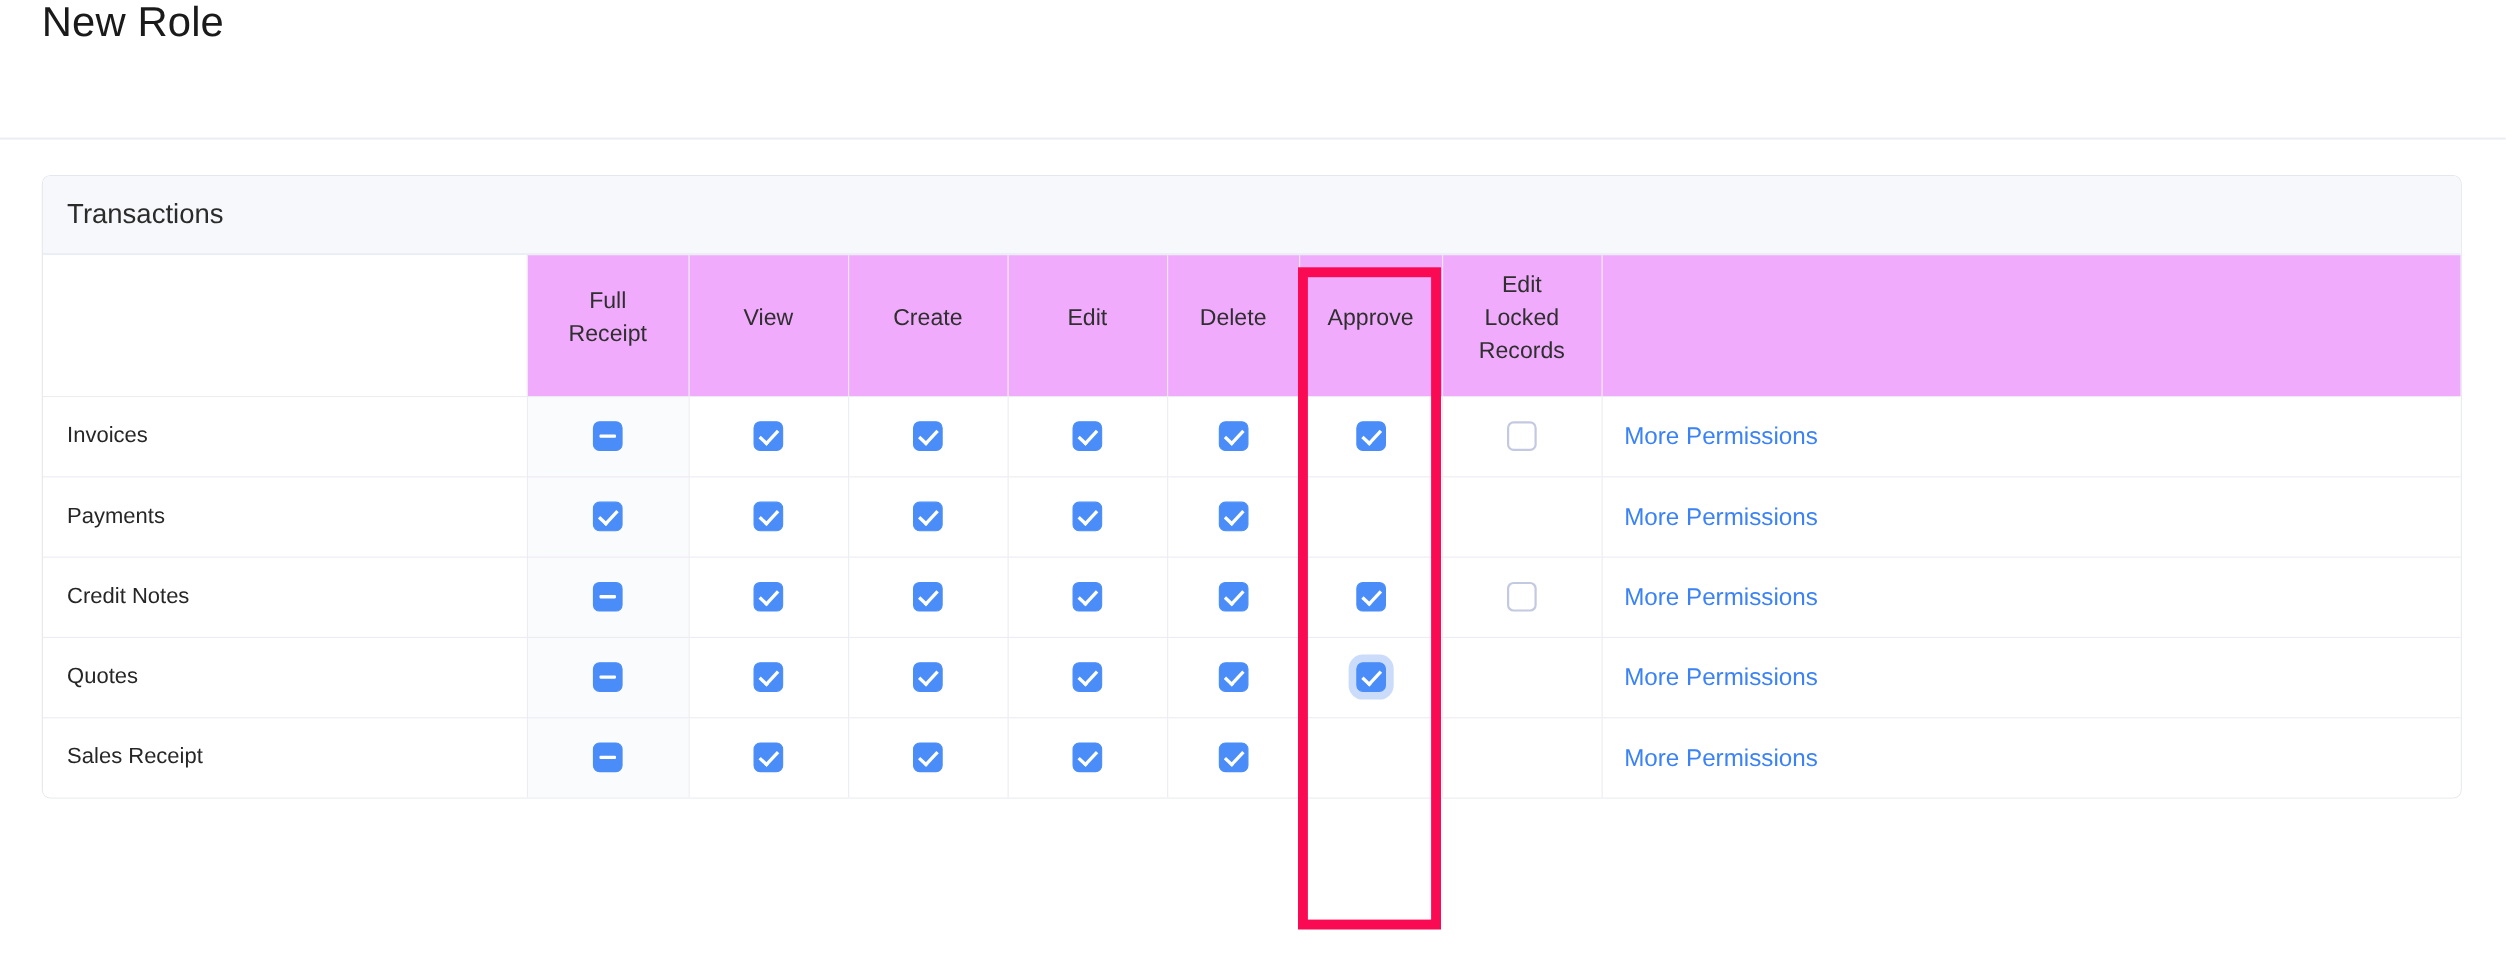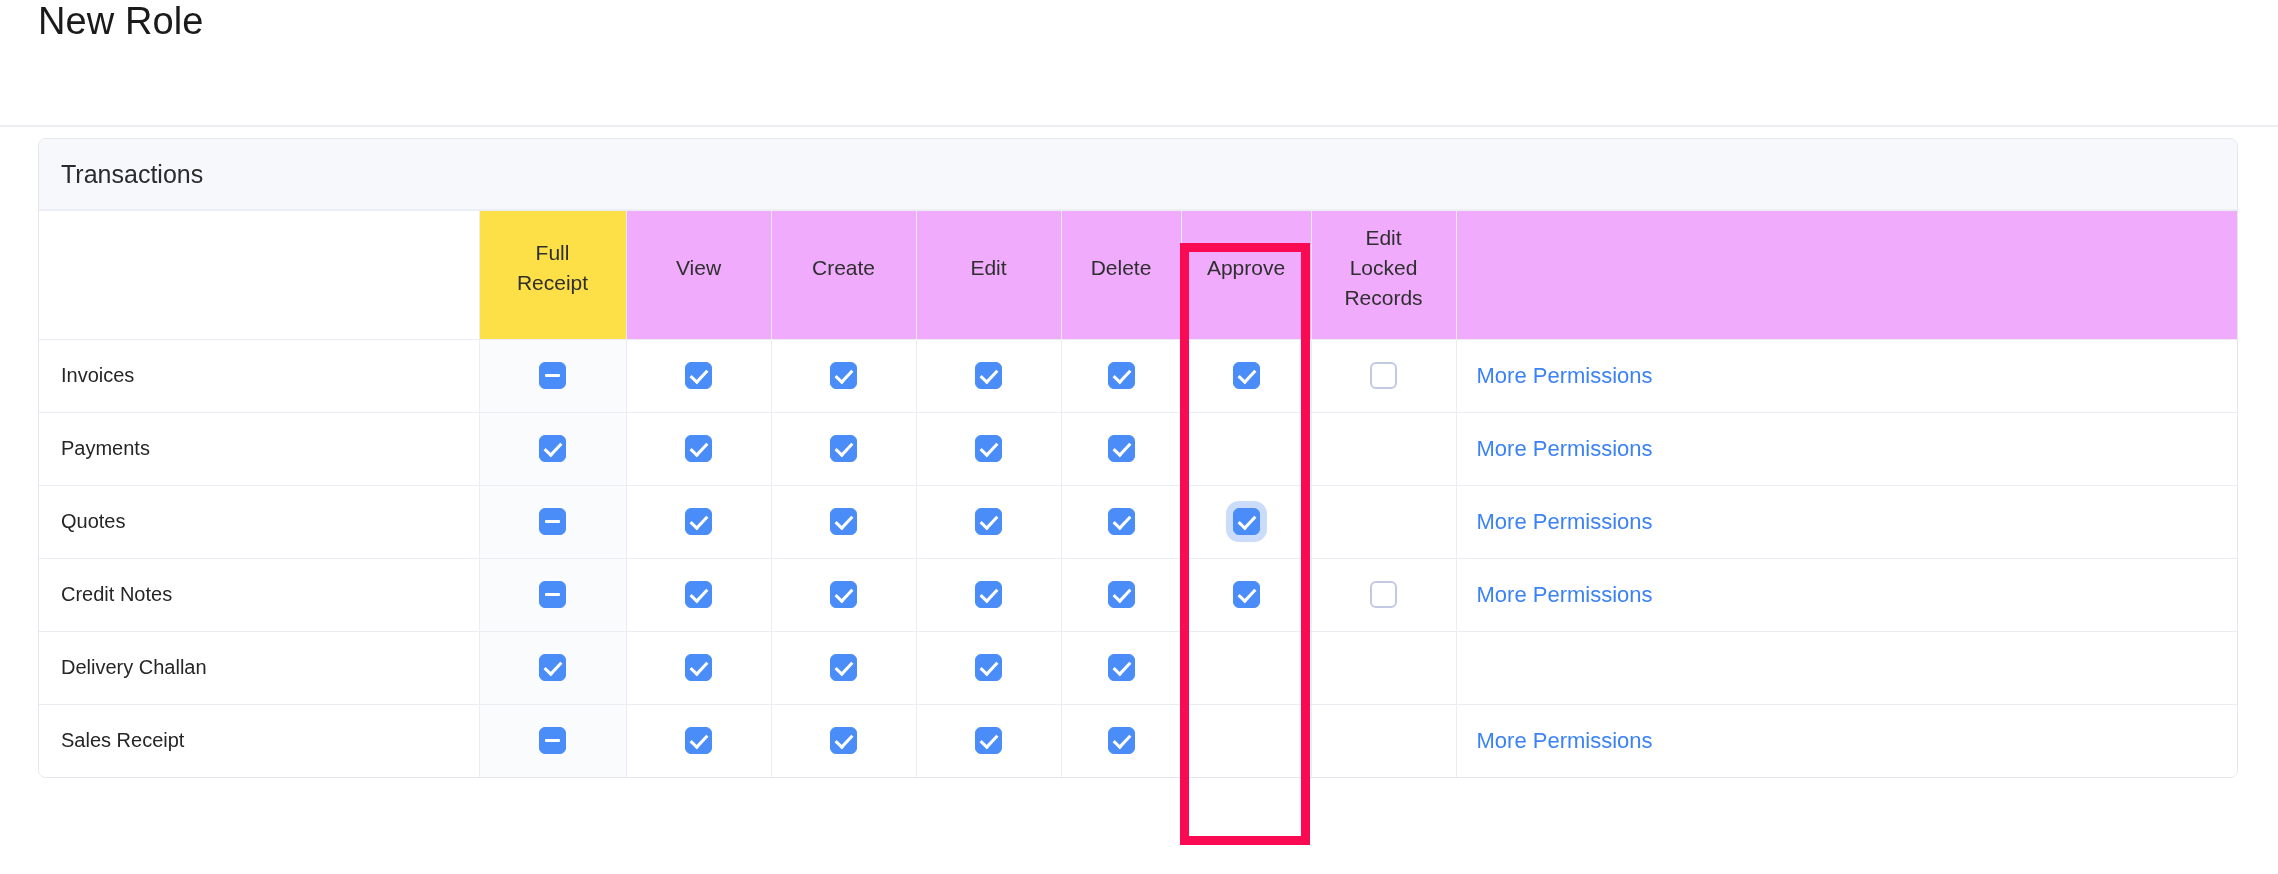--- a/index.html
+++ b/index.html
@@ -22,21 +22,21 @@
   }
   .page-title {
     font-size: 38px;
     font-weight: 400;
     color: #1a1a1a;
     letter-spacing: 0.1px;
   }
 
   
   .card-wrap {
-    padding: 11px 40px 0 38px;
+    padding: 32px 40px 0 38px;
     position: relative;
   }
   .card {
     border: 1px solid #e6e7ee;
     border-radius: 8px;
     overflow: hidden;
     background: #fff;
     width: 2200px;
   }
   .card-header {
@@ -74,21 +74,21 @@
     font-weight: 400;
     font-size: 21px;
     color: #2f2f2f;
     text-align: center;
     vertical-align: bottom;
     padding-bottom: 14px;
     line-height: 1.42;
     background: #f0abfc;
   }
   thead th.col-name { background: #ffffff; }
-  th.col-full, td.col-full { background: #fde047; }
+  th.col-full, td.col-full { background: #f0abfc; }
 
   tbody td { height: 73px; background: #ffffff; }
   tbody td.col-full { background: #fafbfc; }
 
   td.rowlabel {
     padding-left: 22px;
     font-size: 20px;
     color: #262626;
     text-align: left;
   }
@@ -236,51 +236,40 @@
             <td class="cb-cell col-full"><span class="cb checked"></span></td>
             <td class="cb-cell"><span class="cb checked"></span></td>
             <td class="cb-cell"><span class="cb checked"></span></td>
             <td class="cb-cell"><span class="cb checked"></span></td>
             <td class="cb-cell"><span class="cb checked"></span></td>
             <td class="cb-cell"></td>
             <td class="cb-cell"></td>
             <td class="links"><a class="more-link">More Permissions</a></td>
           </tr>
           <tr>
+            <td class="rowlabel">Credit Notes</td>
+            <td class="cb-cell col-full"><span class="cb indeterminate"></span></td>
+            <td class="cb-cell"><span class="cb checked"></span></td>
+            <td class="cb-cell"><span class="cb checked"></span></td>
+            <td class="cb-cell"><span class="cb checked"></span></td>
+            <td class="cb-cell"><span class="cb checked"></span></td>
+            <td class="cb-cell"><span class="cb checked"></span></td>
+            <td class="cb-cell"><span class="cb unchecked"></span></td>
+            <td class="links"><a class="more-link">More Permissions</a></td>
+          </tr>
+          <tr>
             <td class="rowlabel">Quotes</td>
             <td class="cb-cell col-full"><span class="cb indeterminate"></span></td>
             <td class="cb-cell"><span class="cb checked"></span></td>
             <td class="cb-cell"><span class="cb checked"></span></td>
             <td class="cb-cell"><span class="cb checked"></span></td>
             <td class="cb-cell"><span class="cb checked"></span></td>
             <td class="cb-cell"><span class="cb checked focused"></span></td>
             <td class="cb-cell"></td>
             <td class="links"><a class="more-link">More Permissions</a></td>
-          </tr>
-          <tr>
-            <td class="rowlabel">Credit Notes</td>
-            <td class="cb-cell col-full"><span class="cb indeterminate"></span></td>
-            <td class="cb-cell"><span class="cb checked"></span></td>
-            <td class="cb-cell"><span class="cb checked"></span></td>
-            <td class="cb-cell"><span class="cb checked"></span></td>
-            <td class="cb-cell"><span class="cb checked"></span></td>
-            <td class="cb-cell"><span class="cb checked"></span></td>
-            <td class="cb-cell"><span class="cb unchecked"></span></td>
-            <td class="links"><a class="more-link">More Permissions</a></td>
-          </tr>
-          <tr>
-            <td class="rowlabel">Delivery Challan</td>
-            <td class="cb-cell col-full"><span class="cb checked"></span></td>
-            <td class="cb-cell"><span class="cb checked"></span></td>
-            <td class="cb-cell"><span class="cb checked"></span></td>
-            <td class="cb-cell"><span class="cb checked"></span></td>
-            <td class="cb-cell"><span class="cb checked"></span></td>
-            <td class="cb-cell"></td>
-            <td class="cb-cell"></td>
-            <td class="links"></td>
           </tr>
           <tr>
             <td class="rowlabel">Sales Receipt</td>
             <td class="cb-cell col-full"><span class="cb indeterminate"></span></td>
             <td class="cb-cell"><span class="cb checked"></span></td>
             <td class="cb-cell"><span class="cb checked"></span></td>
             <td class="cb-cell"><span class="cb checked"></span></td>
             <td class="cb-cell"><span class="cb checked"></span></td>
             <td class="cb-cell"></td>
             <td class="cb-cell"></td>

